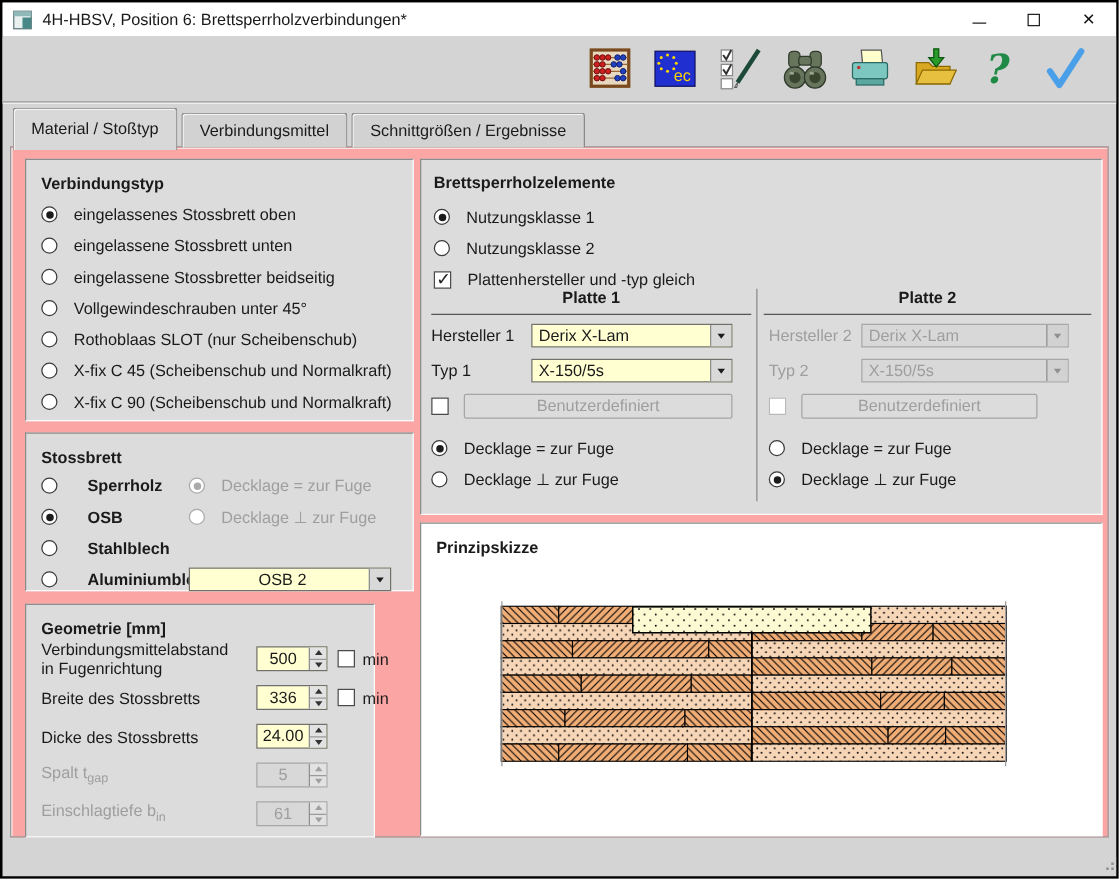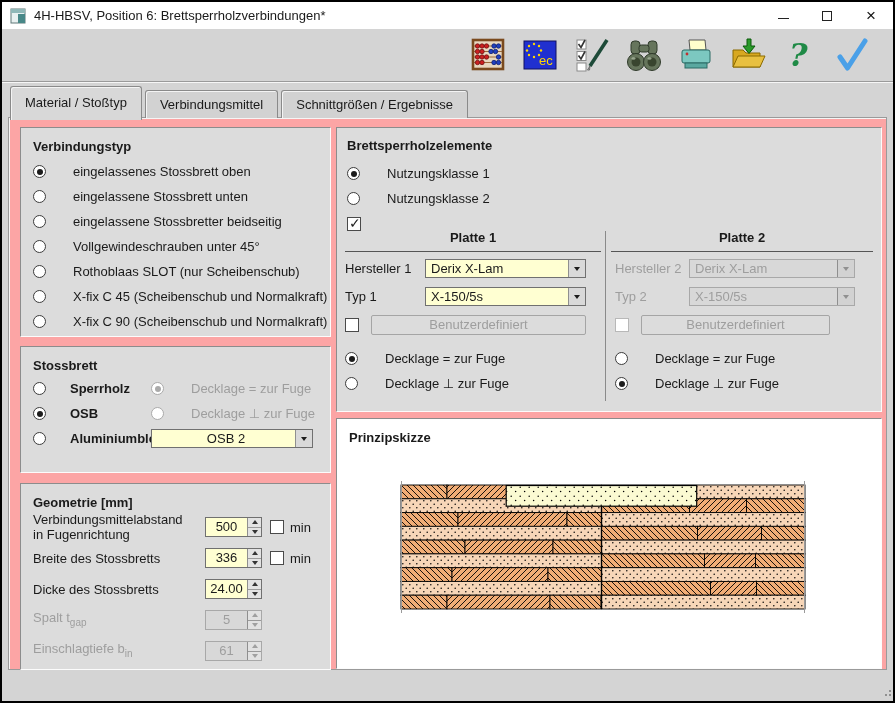--- a/index.html
+++ b/index.html
@@ -24,21 +24,21 @@
   .tabs{position:absolute;top:81px;left:8px;height:35px;display:flex;align-items:flex-end;gap:3px;z-index:5;}
   .tab{background:#d2d2d2;border:1px solid #8a8a8a;border-bottom:none;border-radius:3px 3px 0 0;
     padding:0 14px;height:28px;line-height:27px;box-shadow:inset 1px 1px 0 #f4f4f4;white-space:nowrap;}
   .tab.active{height:34px;line-height:31px;background:#d8d8d8;margin-bottom:-2px;position:relative;z-index:6;}
   
   .panel{position:absolute;top:115px;left:6px;width:879px;height:553px;background:#fca5a5;
     border:1px solid #9a9a9a;box-shadow:inset 1px 1px 0 #f5f5f5;z-index:4;}
   
   .group{position:absolute;background:#dcdcdc;border:1px solid;border-color:#8c8c8c #fcfcfc #fcfcfc #8c8c8c;padding:11px 12px 0 12px;}
   .gtitle{font-weight:bold;margin-bottom:9px;}
-  .opt{display:flex;align-items:center;gap:27px;height:17px;margin-bottom:8px;white-space:nowrap;}
+  .opt{display:flex;align-items:center;gap:13px;height:17px;margin-bottom:8px;white-space:nowrap;}
   .dis{color:#9e9e9e;}
   
   .radio{width:13px;height:13px;border-radius:50%;background:#fff;border:1px solid #3c3c3c;position:relative;flex:none;}
   .radio.checked::after{content:"";position:absolute;inset:2.5px;border-radius:50%;background:#1c1c1c;}
   .radio.disabled{border-color:#aaa;}
   .radio.disabled.checked::after{background:#aaa;}
   .checkbox{width:14px;height:14px;background:#fff;border:1px solid #4a4a4a;position:relative;flex:none;}
   .checkbox.checked::after{content:"\2713";position:absolute;top:-3px;left:1px;font-size:14px;color:#1c1c1c;}
   .checkbox.disabled{border-color:#b8b8b8;}
   
@@ -277,32 +277,38 @@
             <span>OSB</span>
           </span>
         <span class="opt" style="margin-bottom:0;">
             <span class="radio disabled"></span>
             <span class="dis">Decklage ⊥ zur Fuge</span>
           </span>
       </div>
       <div class="srow">
         <span class="scol1">
             <span class="radio"></span>
+            <span>Stahlblech</span>
+          </span>
+      </div>
+      <div class="srow">
+        <span class="scol1">
+            <span class="radio"></span>
             <span>Aluminiumblech</span>
           </span>
         <span class="combo" style="width:162px;text-align:center;">
           <span class="cval">OSB 2</span>
           <span class="cbtn">
               <span class="arr-dn"></span>
             </span>
         </span>
       </div>
     </div>
 
-    <div class="group" style="left:11px;top:365px;width:311px;height:187px;">
+    <div class="group" style="left:11px;top:365px;width:280px;height:187px;">
       <div class="gtitle" style="margin-bottom:2px;">Geometrie [mm]</div>
       <div class="grow tall">
         <span class="glab"><span>Verbindungsmittelabstand</span><br><span>in Fugenrichtung</span></span>
         <span class="spin">
           <span class="sval">500</span>
           <span class="sbtns">
               <span class="sb up">
                 <span class="tri-up"></span>
               </span>
               <span class="sb">
@@ -382,20 +388,21 @@
       <div class="opt">
           <span class="radio checked"></span>
           <span>Nutzungsklasse 1</span>
         </div>
       <div class="opt">
           <span class="radio"></span>
           <span>Nutzungsklasse 2</span>
         </div>
       <div class="opt">
           <span class="checkbox checked"></span>
+          <span>Plattenhersteller und -typ gleich</span>
         </div>
 
       <div class="colhead" style="left:8px;width:256px;">Platte 1</div>
       <div class="colhead" style="left:274px;width:262px;">Platte 2</div>
       <div class="vdiv" style="left:268px;"></div>
 
       <div class="pcol" style="left:8px;width:241px;">
         <div class="hrow">
           <span class="hlab" style="width:80px;">Hersteller 1</span>
           <span class="combo">

